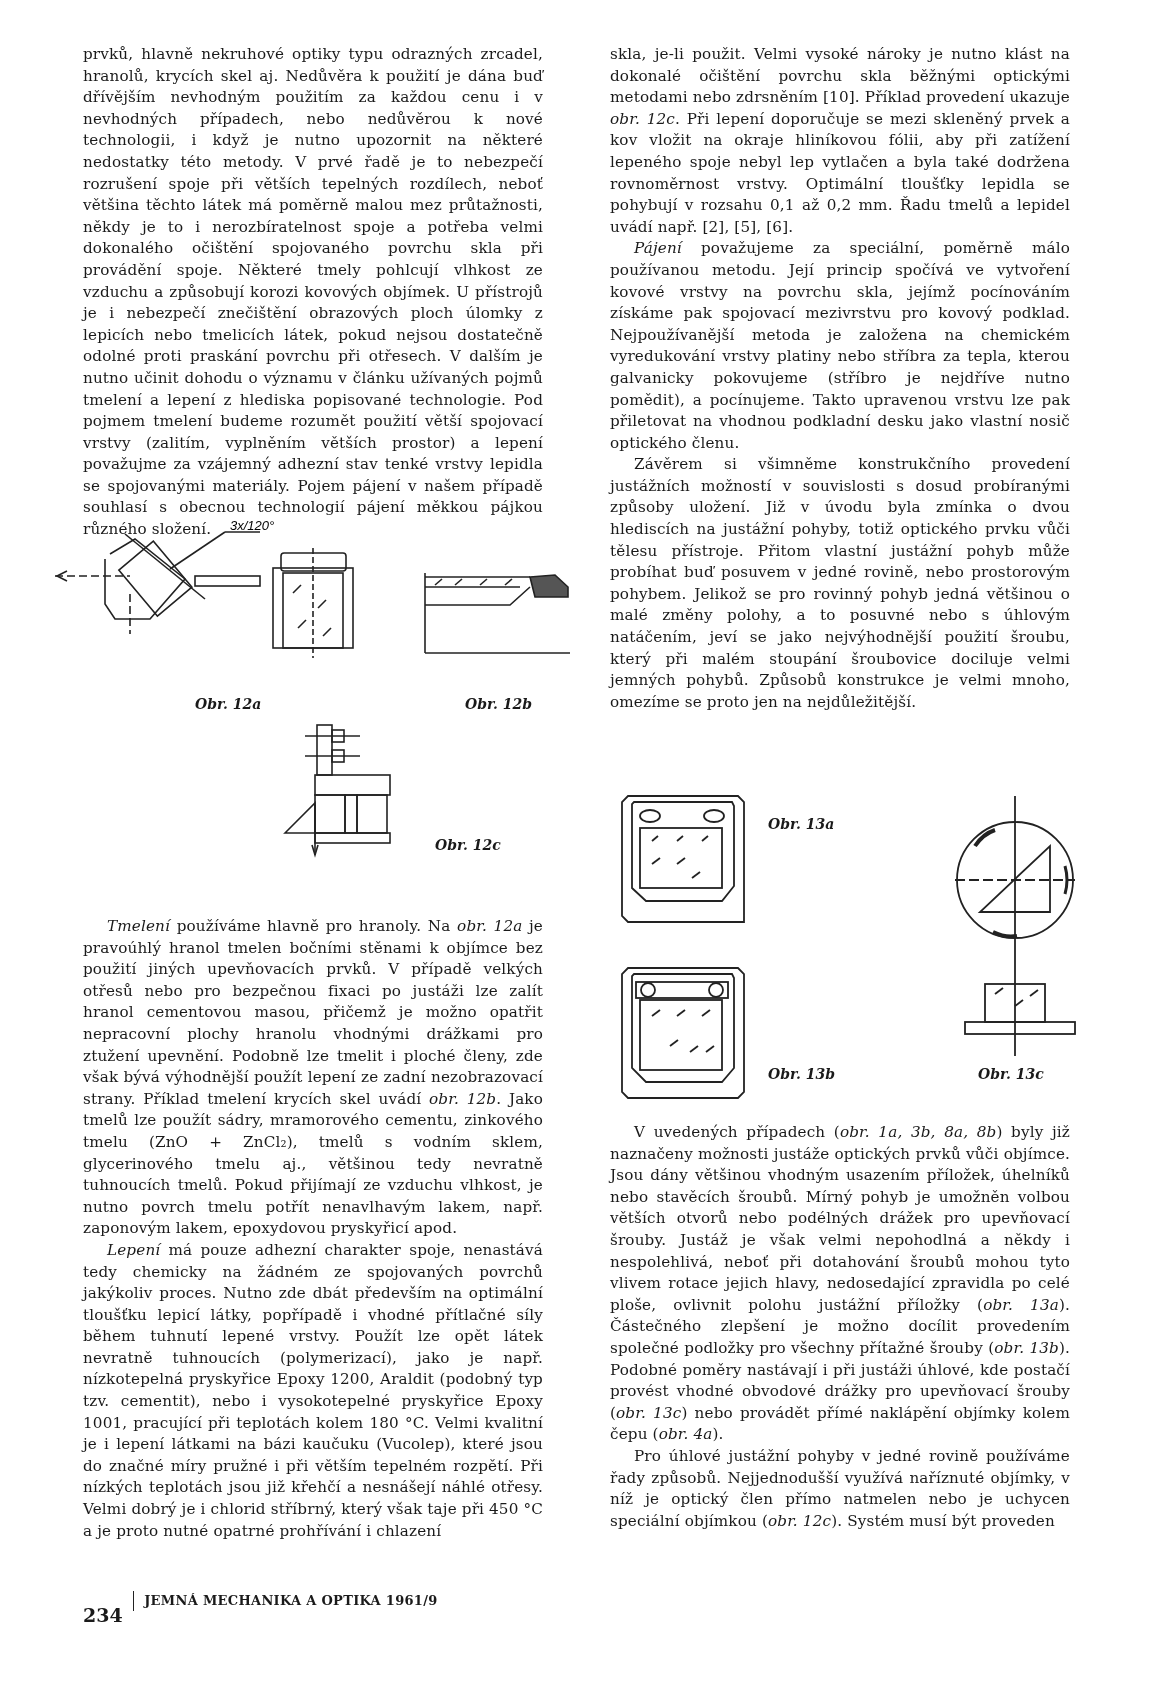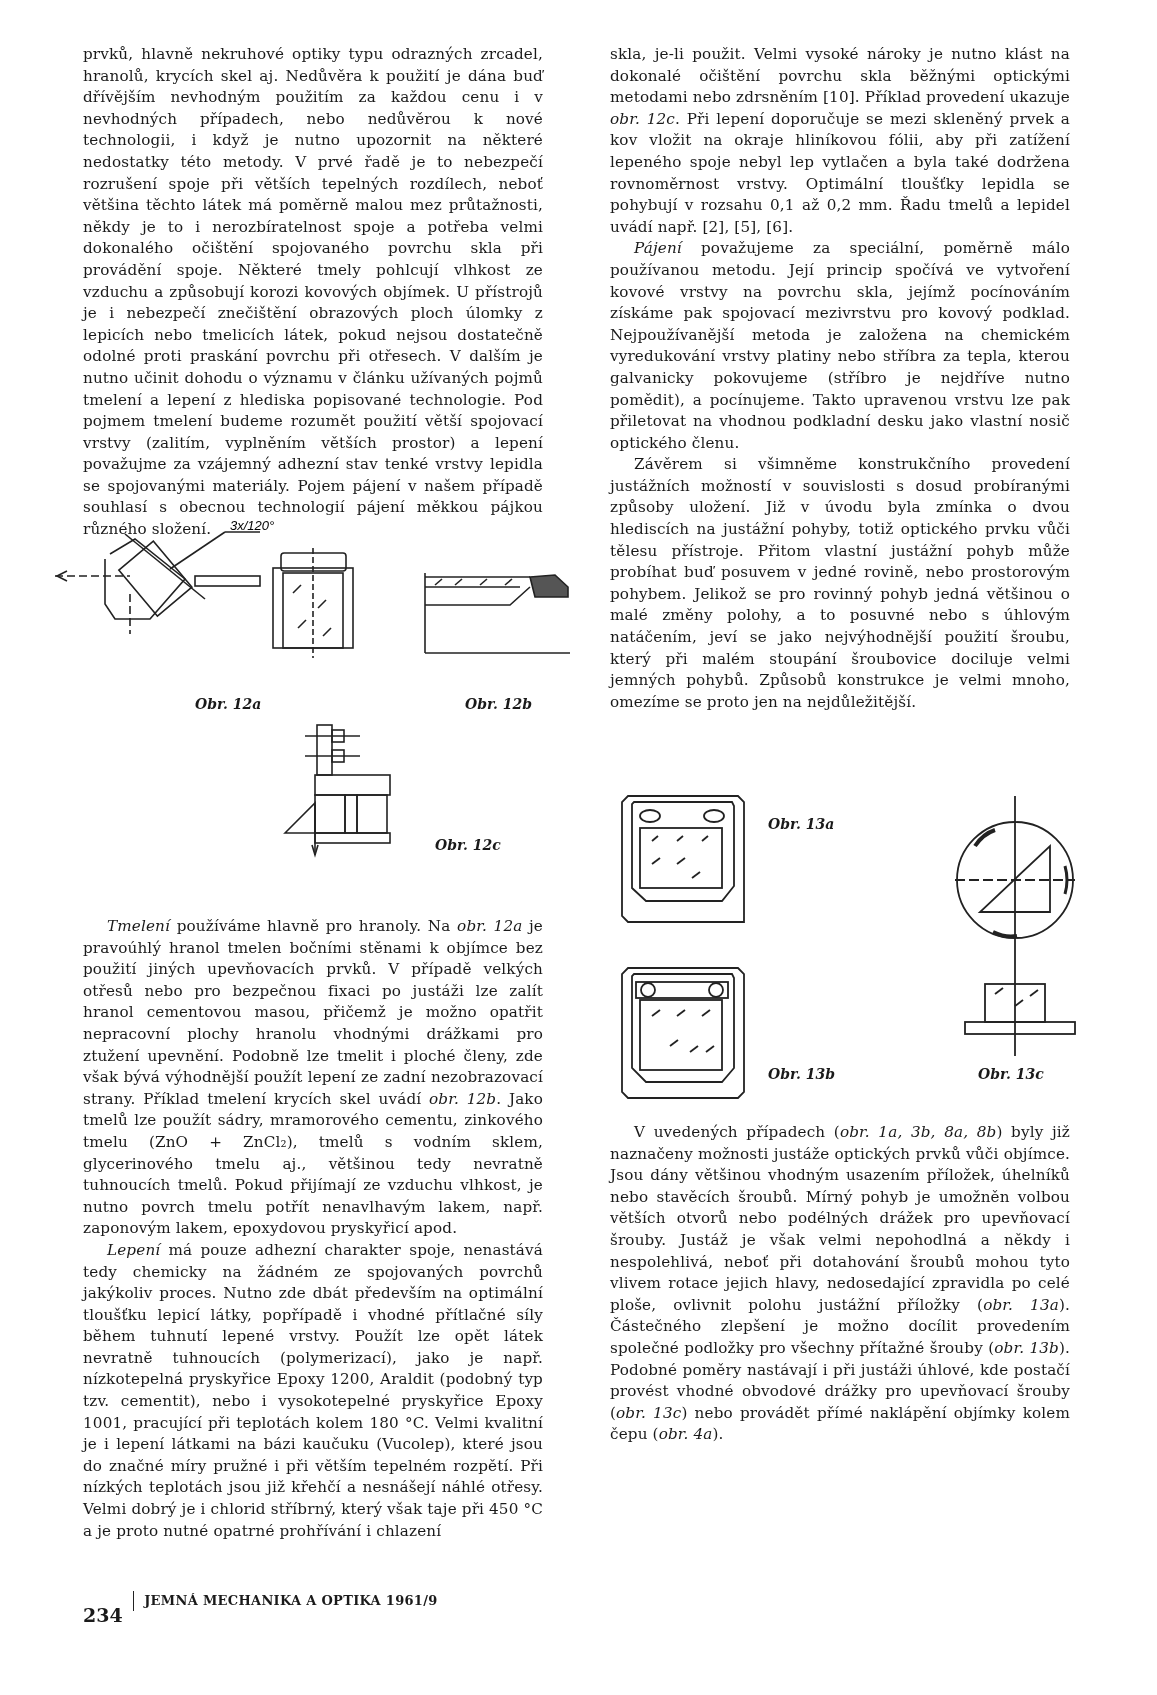--- a/index.html
+++ b/index.html
@@ -162,19 +162,20 @@
       <line x1="40" y1="198" x2="48" y2="192"></line>
         <line x1="60" y1="210" x2="68" y2="204"></line>
         <line x1="75" y1="200" x2="83" y2="194"></line>
     </g>
   </svg>
 </div>
 <div class="cap" style="left:978px;top:1066px;">Obr. 13c</div>
 
 <div class="col col-right" style="top:1111px;margin-top:11px;">
   <p class="indent"><span>V uvedených případech (</span><em>obr. 1a, 3b, 8a, 8b</em><span>) byly již naznačeny možnosti justáže optických prvků vůči objímce. Jsou dány většinou vhodným usazením příložek, úhelníků nebo stavěcích šroubů. Mírný pohyb je umožněn volbou větších otvorů nebo podélných drážek pro upevňovací šrouby. Justáž je však velmi nepohodlná a někdy i nespolehlivá, neboť při dotahování šroubů mohou tyto vlivem rotace jejich hlavy, nedosedající zpravidla po celé ploše, ovlivnit polohu justážní příložky (</span><em>obr. 13a</em><span>). Částečného zlepšení je možno docílit provedením společné podložky pro všechny přítažné šrouby (</span><em>obr. 13b</em><span>). Podobné poměry nastávají i při justáži úhlové, kde postačí provést vhodné obvodové drážky pro upevňovací šrouby (</span><em>obr. 13c</em><span>) nebo provádět přímé naklápění objímky kolem čepu (</span><em>obr. 4a</em><span>).</span></p>
+  <p class="indent"><span>Pro úhlové justážní pohyby v jedné rovině používáme řady způsobů. Nejjednodušší využívá naříznuté objímky, v níž je optický člen přímo natmelen nebo je uchycen speciální objímkou (</span><em>obr. 12c</em><span>). Systém musí být proveden</span></p>
 </div>
 
 <div class="footer">
   <span class="pageno">234</span>
   <span class="sep"></span>
   <span class="journal">JEMNÁ MECHANIKA A OPTIKA 1961/9</span>
 </div>
 
 </body></html>

